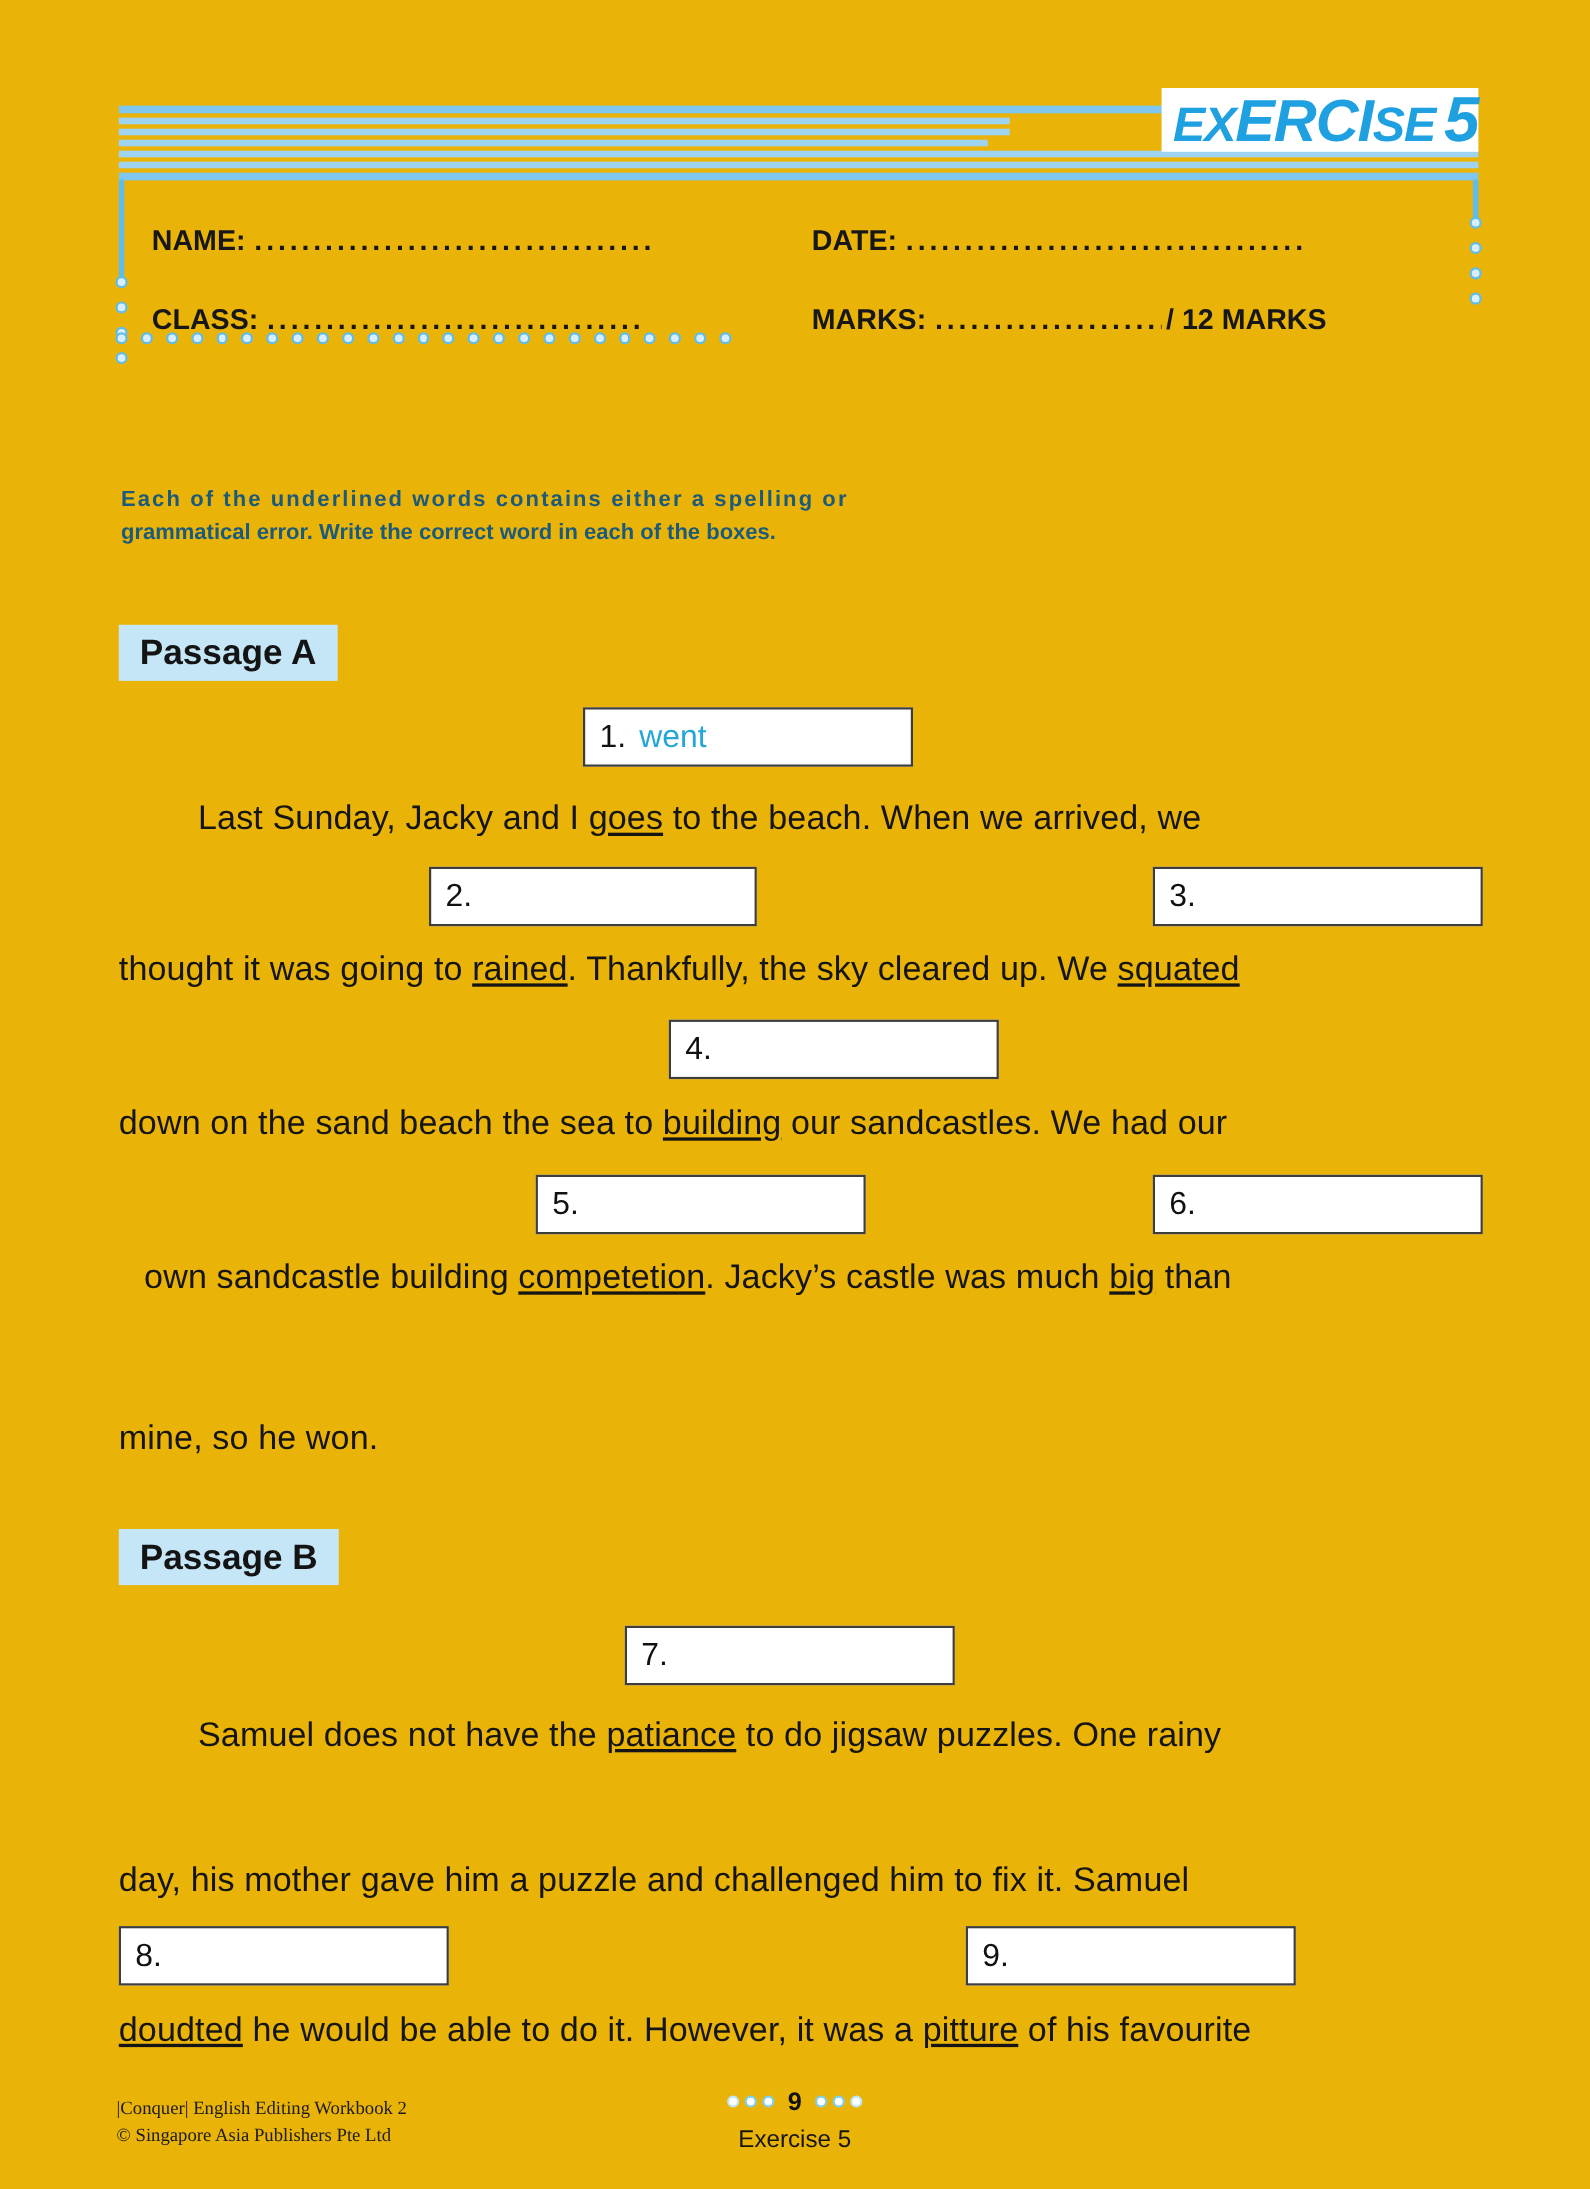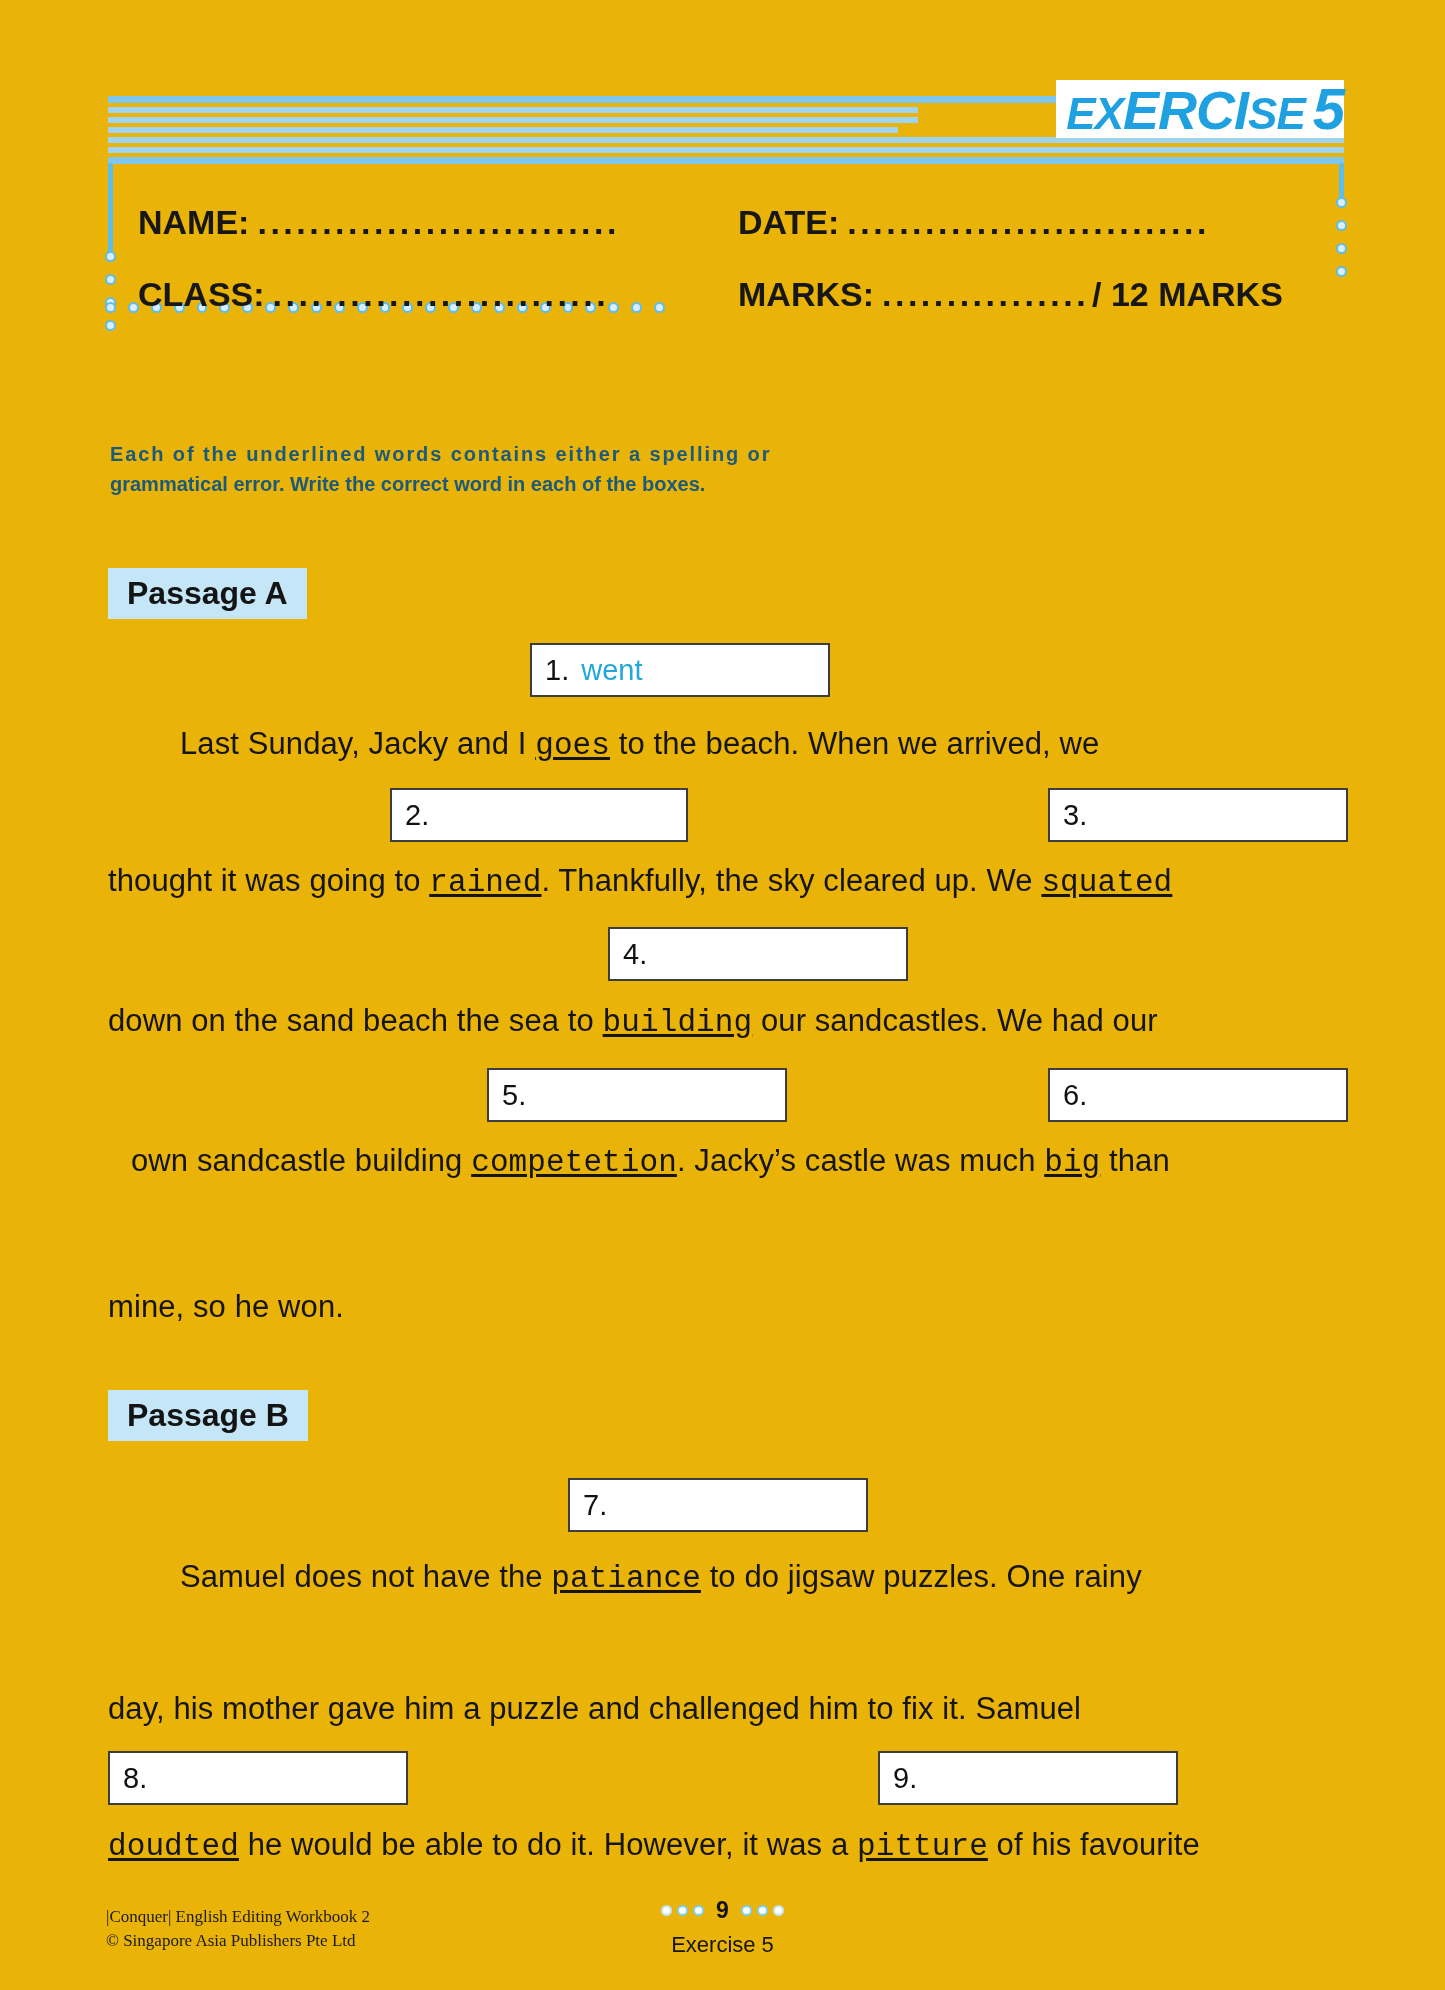--- a/index.html
+++ b/index.html
@@ -119,21 +119,21 @@
     display: flex;
     gap: 12px;
     width: 560px;
   }
 
   .field-row {
     position: absolute;
     display: flex;
     align-items: baseline;
     font-weight: 700;
-    font-size: 34px;
+    font-size: 26px;
     color: #171717;
     white-space: nowrap;
   }
   .field-row .lbl { font-weight: 700; }
   .field-row .dots {
     display: inline-block;
     overflow: hidden;
     white-space: nowrap;
     margin-left: 8px;
     letter-spacing: 3.5px;
@@ -207,21 +207,21 @@
 
   
   .pline {
     position: absolute;
     font-size: 31px;
     color: #151515;
     line-height: 1.2;
     white-space: nowrap;
     letter-spacing: 0.1px;
   }
-  .pline u { text-decoration: underline; text-underline-offset: 3px; font-family: Liberation Mono, monospace; }
+  .pline u { text-decoration: underline; text-underline-offset: 3px; }
 
   #pl-a1 { left: 180px; top: 725px; }
   #pl-a2 { left: 108px; top: 862px; }
   #pl-a3 { left: 108px; top: 1002px; }
   #pl-a4 { left: 108px; top: 1142px; margin-left: 23px; }
   #pl-a5 { left: 108px; top: 1288px; }
 
   #pl-b1 { left: 180px; top: 1558px; }
   #pl-b2 { left: 108px; top: 1690px; }
   #pl-b3 { left: 108px; top: 1826px; }

